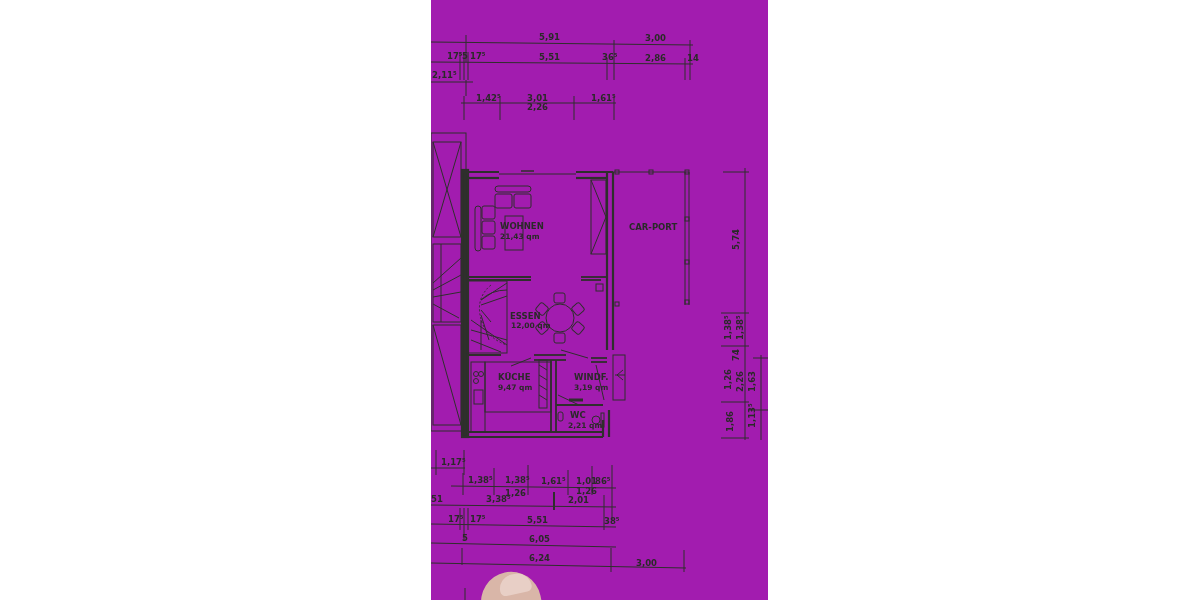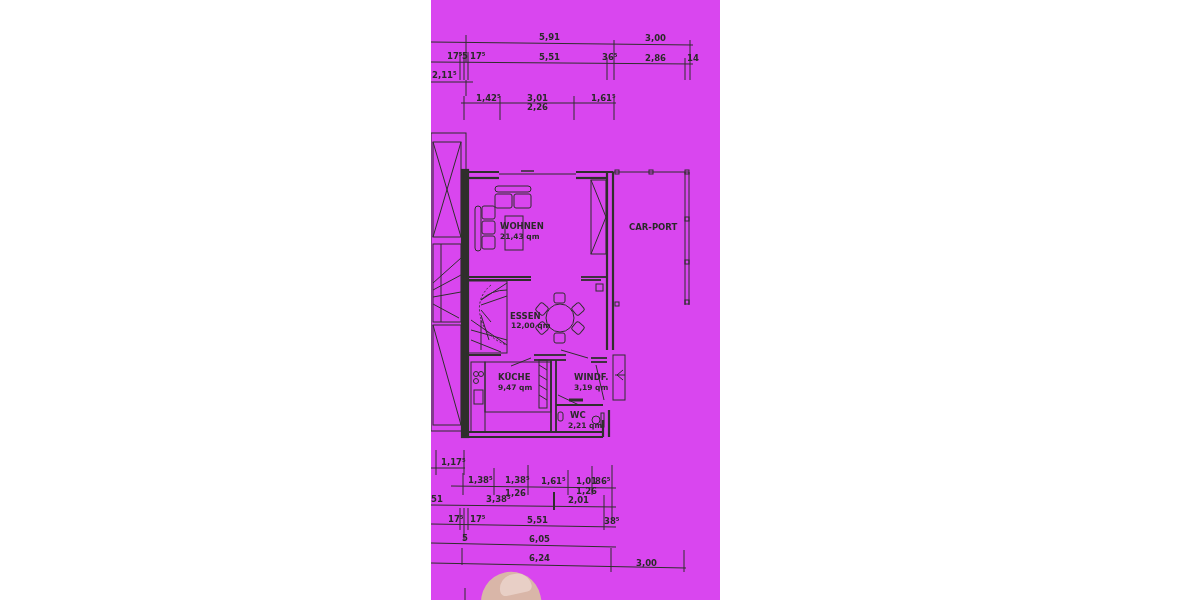--- a/index.html
+++ b/index.html
@@ -1,17 +1,17 @@
 <!DOCTYPE html>
 <html><head>
 <meta charset="utf-8">
 <style>
   html, body { margin:0; padding:0; }
   body { width:1200px; height:600px; background:#ffffff; position:relative; overflow:hidden; font-family:"DejaVu Sans", sans-serif; }
-  #paper { position:absolute; left:431px; top:0; width:289px; height:600px; background:#d946ef; overflow:hidden; }
+  #paper { position:absolute; left:431px; top:0; width:337px; height:600px; background:#a21caf; overflow:hidden; }
   #plan { position:absolute; left:0; top:0; }
   .dim { font-family:"DejaVu Sans", sans-serif; font-size:8.5px; fill:#2a2a28; font-weight:bold; }
   .room { font-family:"DejaVu Sans", sans-serif; font-size:8.5px; fill:#2a2a28; font-weight:bold; }
   .area { font-family:"DejaVu Sans", sans-serif; font-size:7.5px; fill:#2a2a28; font-weight:bold; }
   .finger { position:absolute; left:48px; top:572px; width:60px; height:40px; border-radius:30px 30px 0 0; background:#d9b6a8; transform:rotate(-12deg); }
   .finger-nail { position:absolute; left:68px; top:574px; width:32px; height:20px; border-radius:16px 16px 6px 6px; background:#e8cfc6; transform:rotate(-12deg); }
 </style>
 </head>
 <body>
 

